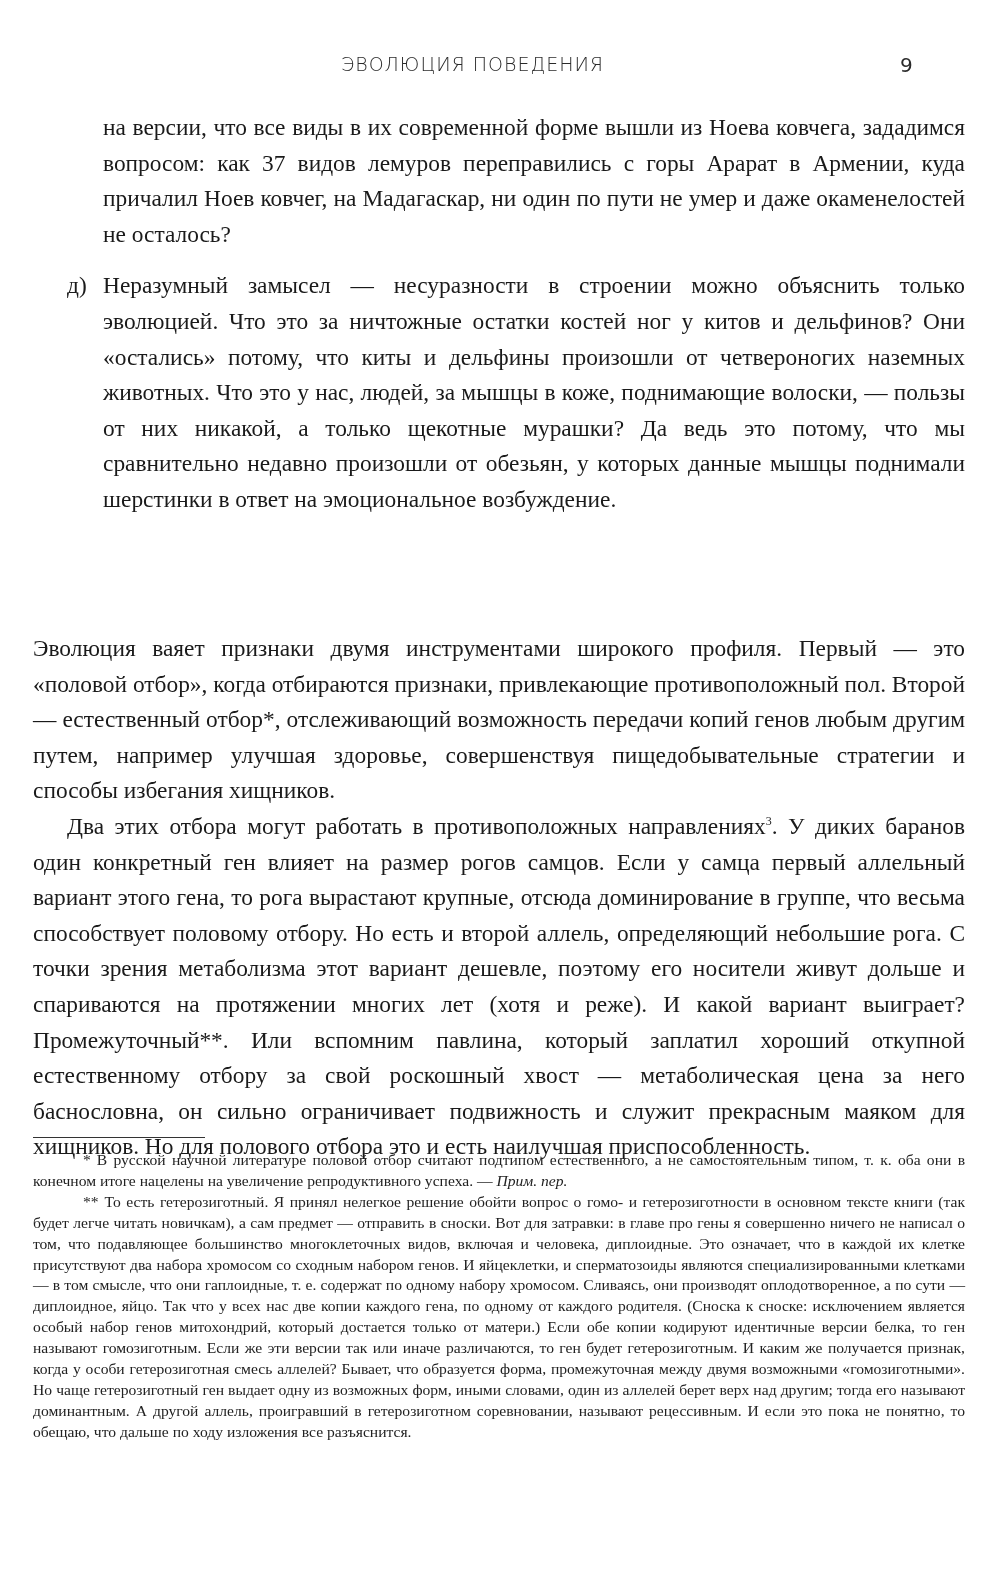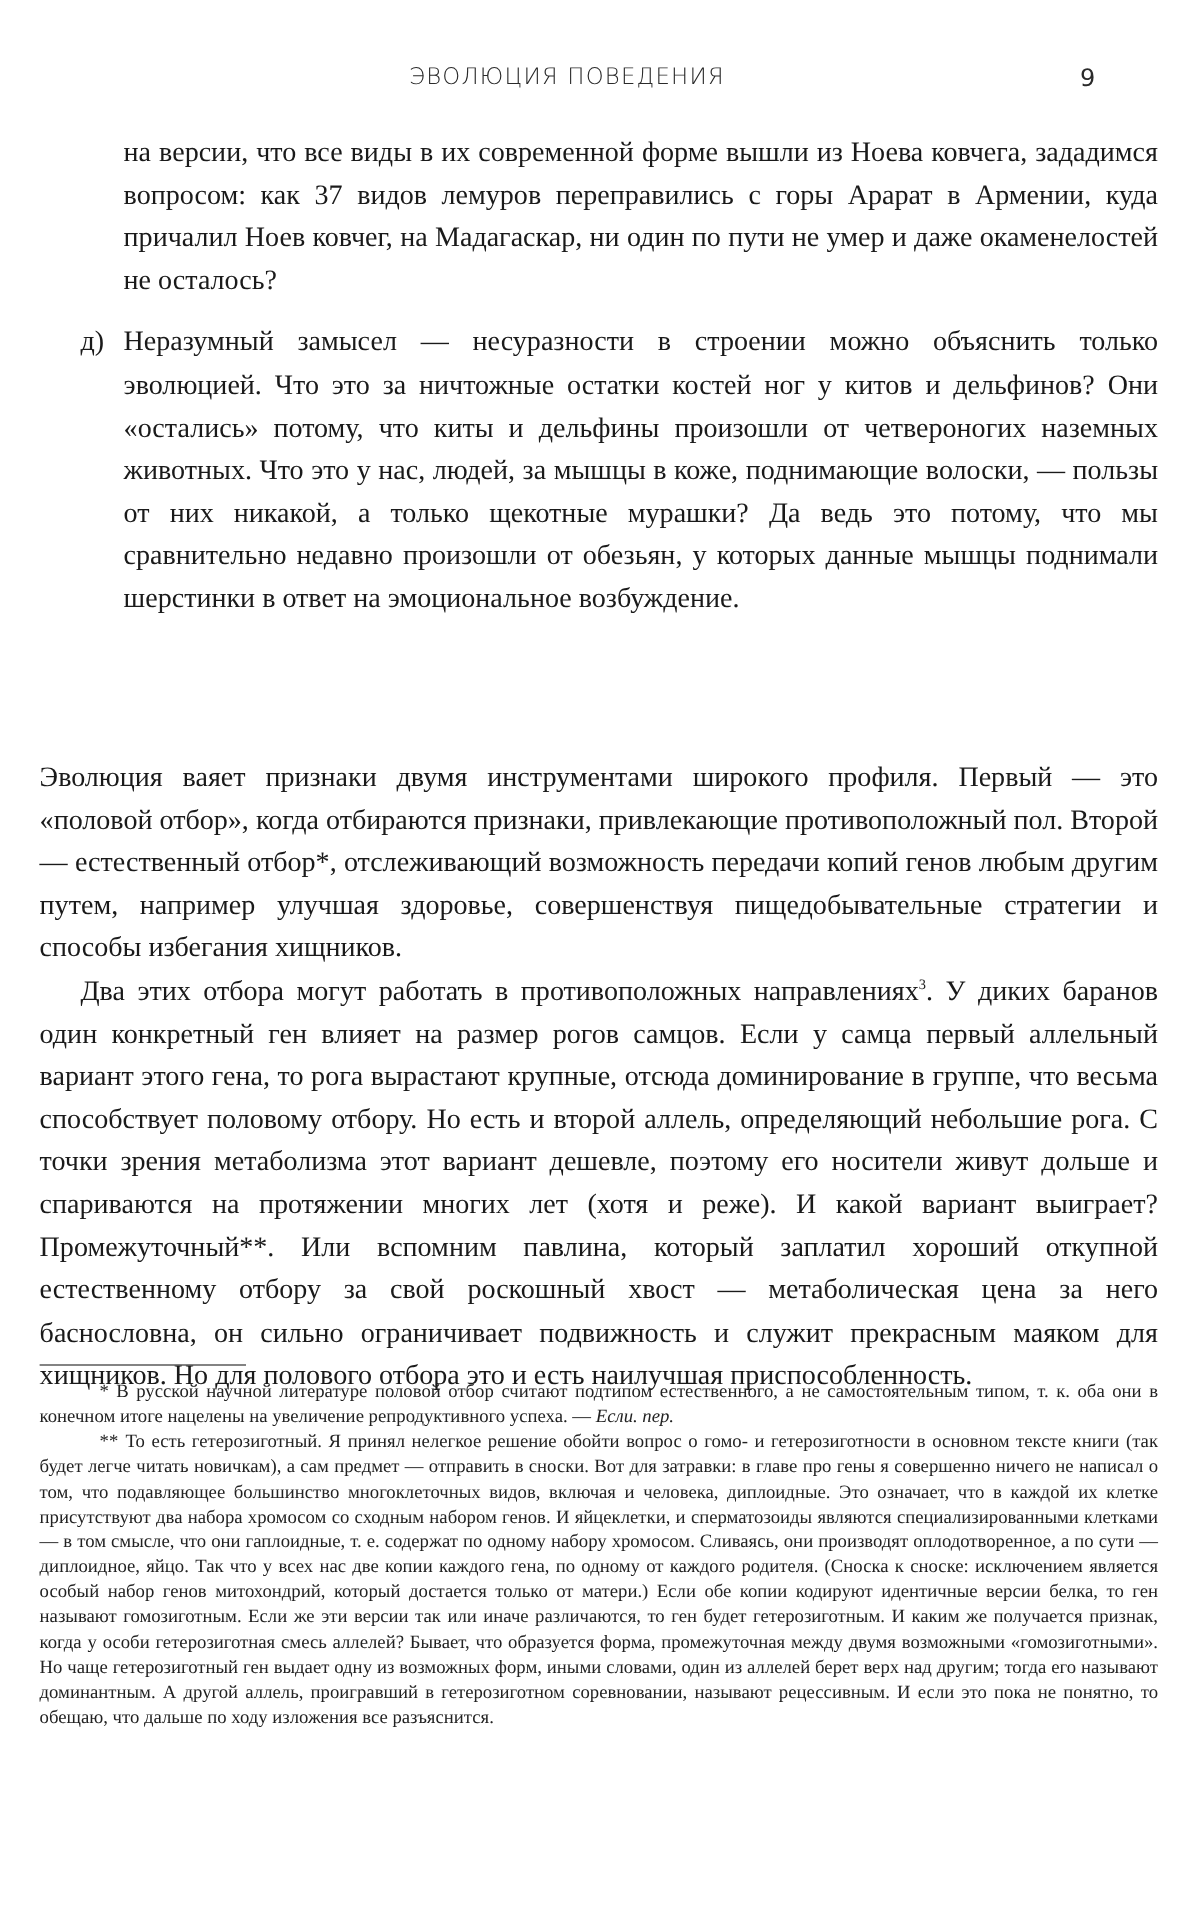--- a/index.html
+++ b/index.html
@@ -146,17 +146,17 @@
 
 
   <div class="body-text main-text">
     <p><span>Эволюция ваяет признаки двумя инструментами широкого профиля. Первый — это «половой отбор», когда отбираются признаки, привлекающие противоположный пол. Второй — естественный отбор</span><span>*</span><span>, отслеживающий возможность передачи копий генов любым другим путем, например улучшая здоровье, совершенствуя пищедобывательные стратегии и способы избегания хищников.</span></p>
     <p class="indent"><span>Два этих отбора могут работать в противоположных направлениях</span><sup class="fn-ref">3</sup><span>. У диких баранов один конкретный ген влияет на размер рогов самцов. Если у самца первый аллельный вариант этого гена, то рога вырастают крупные, отсюда доминирование в группе, что весьма способствует половому отбору. Но есть и второй аллель, определяющий небольшие рога. С точки зрения метаболизма этот вариант дешевле, поэтому его носители живут дольше и спариваются на протяжении многих лет (хотя и реже). И какой вариант выиграет? Промежуточный</span><span>**</span><span>. Или вспомним павлина, который заплатил хороший откупной естественному отбору за свой роскошный хвост — метаболическая цена за него баснословна, он сильно ограничивает подвижность и служит прекрасным маяком для хищников. Но для полового отбора это и есть наилучшая приспособленность.</span></p>
   </div>
 
   <div class="footnote-rule"></div>
 
   <div class="footnotes">
-    <p><span class="fn-mark">*</span><span>В русской научной литературе половой отбор считают подтипом естественного, а не самостоятельным типом, т. к. оба они в конечном итоге нацелены на увеличение репродуктивного успеха. — </span><em>Если. пер.</em></p>
+    <p><span class="fn-mark">*</span><span>В русской научной литературе половой отбор считают подтипом естественного, а не самостоятельным типом, т. к. оба они в конечном итоге нацелены на увеличение репродуктивного успеха. — </span><em>Прим. пер.</em></p>
     <p><span class="fn-mark">**</span><span>То есть гетерозиготный. Я принял нелегкое решение обойти вопрос о гомо- и гетерозиготности в основном тексте книги (так будет легче читать новичкам), а сам предмет — отправить в сноски. Вот для затравки: в главе про гены я совершенно ничего не написал о том, что подавляющее большинство многоклеточных видов, включая и человека, диплоидные. Это означает, что в каждой их клетке присутствуют два набора хромосом со сходным набором генов. И яйцеклетки, и сперматозоиды являются специализированными клетками — в том смысле, что они гаплоидные, т. е. содержат по одному набору хромосом. Сливаясь, они производят оплодотворенное, а по сути — диплоидное, яйцо. Так что у всех нас две копии каждого гена, по одному от каждого родителя. (Сноска к сноске: исключением является особый набор генов митохондрий, который достается только от матери.) Если обе копии кодируют идентичные версии белка, то ген называют гомозиготным. Если же эти версии так или иначе различаются, то ген будет гетерозиготным. И каким же получается признак, когда у особи гетерозиготная смесь аллелей? Бывает, что образуется форма, промежуточная между двумя возможными «гомозиготными». Но чаще гетерозиготный ген выдает одну из возможных форм, иными словами, один из аллелей берет верх над другим; тогда его называют доминантным. А другой аллель, проигравший в гетерозиготном соревновании, называют рецессивным. И если это пока не понятно, то обещаю, что дальше по ходу изложения все разъяснится.</span></p>
   </div>
 
 </div>
 
 </body></html>

